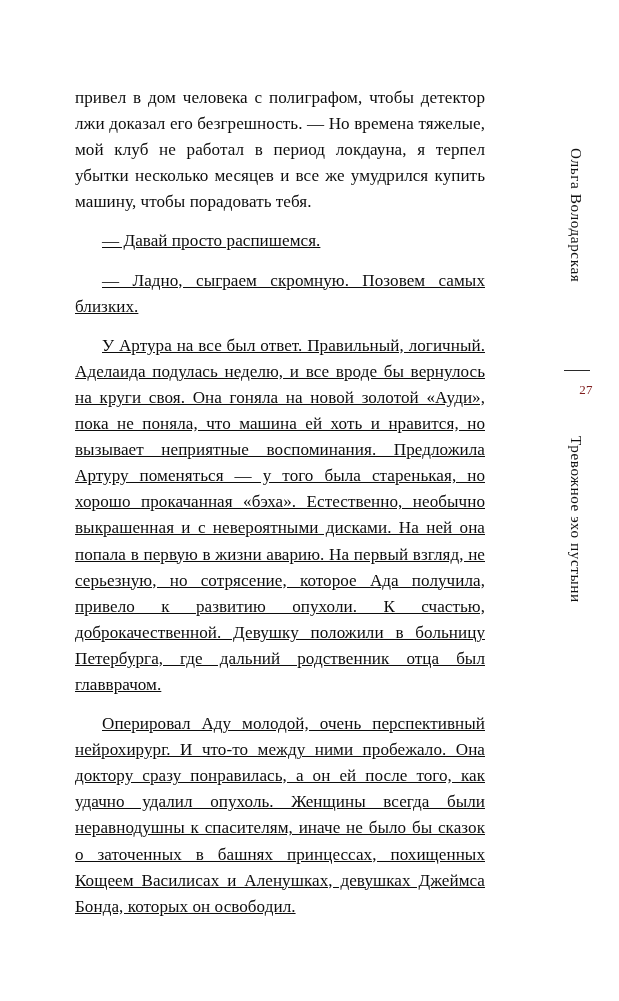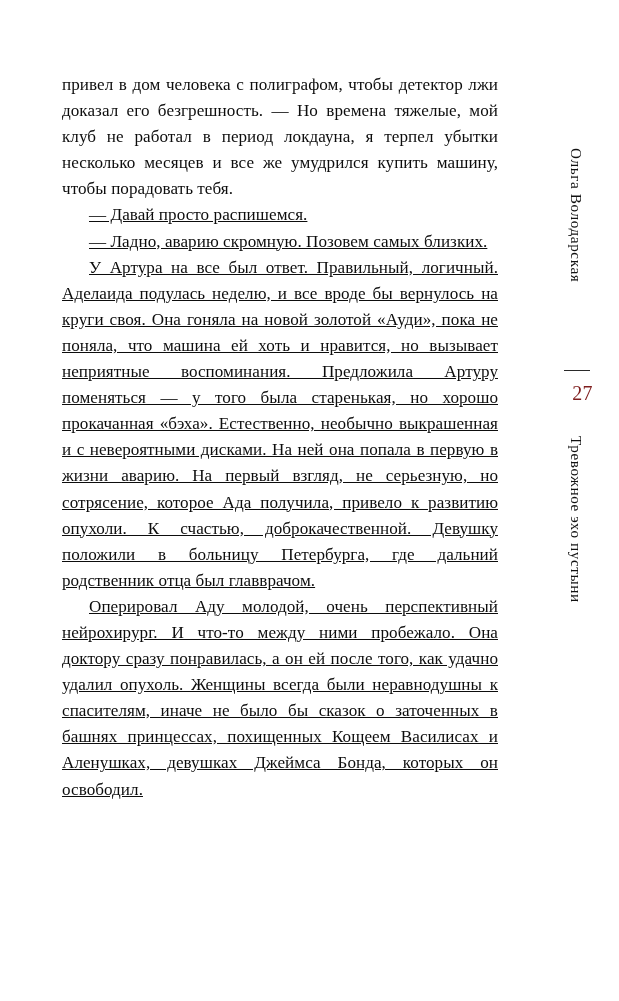--- a/index.html
+++ b/index.html
@@ -23,21 +23,21 @@
     height: 1001px;
     background: #ffffff;
   }
   .text-column {
     position: absolute;
     left: 62px;
     top: 72px;
     width: 436px;
   }
   .para {
-    margin: 0;
+    margin: 13px;
     font-size: 17.1px;
     line-height: 26.1px;
     text-align: justify;
     text-justify: inter-word;
     hyphens: manual;
     letter-spacing: 0.05px;
   }
   .para.indent {
     text-indent: 27px;
     text-decoration: underline;
@@ -67,42 +67,42 @@
     top: 148px;
   }
   .title-vert {
     right: 34px;
     top: 436px;
   }
   .page-number {
     position: absolute;
     right: 26px;
     top: 382px;
-    font-size: 20px;
+    font-size: 13px;
     color: #7f1d1d;
     letter-spacing: 0.4px;
   }
   .rule {
     position: absolute;
     right: 29px;
     top: 370px;
     width: 26px;
     height: 1px;
     background: #2a2a2a;
   }
 </style>
 </head>
 <body>
 
 <div class="page">
 
   <div class="text-column">
     <p class="para cont">привел в дом человека с полиграфом, чтобы детектор лжи доказал его безгрешность. — Но времена тяжелые, мой клуб не работал в период локдауна, я терпел убытки несколько месяцев и все же умудрился купить машину, чтобы порадовать тебя.</p>
     <p class="para indent">— Давай просто распишемся.</p>
-    <p class="para indent">— Ладно, аварию скромную. Позовем самых близких.</p>
+    <p class="para indent">— Ладно, сыграем скромную. Позовем самых близких.</p>
     <p class="para indent">У Артура на все был ответ. Правильный, логичный. Аделаида подулась неделю, и все вроде бы вернулось на круги своя. Она гоняла на новой золотой «Ауди», пока не поняла, что машина ей хоть и нравится, но вызывает неприятные воспоминания. Предложила Артуру поменяться — у того была старенькая, но хорошо прокачанная «бэха». Естественно, необычно выкрашенная и с невероятными дисками. На ней она попала в первую в жизни аварию. На первый взгляд, не серьезную, но сотрясение, которое Ада получила, привело к развитию опухоли. К счастью, доброкачественной. Девушку положили в больницу Петербурга, где дальний родственник отца был главврачом.</p>
     <p class="para indent">Оперировал Аду молодой, очень перспективный нейрохирург. И что-то между ними пробежало. Она доктору сразу понравилась, а он ей после того, как удачно удалил опухоль. Женщины всегда были неравнодушны к спасителям, иначе не было бы сказок о заточенных в башнях принцессах, похищенных Кощеем Василисах и Аленушках, девушках Джеймса Бонда, которых он освободил.</p>
   </div>
 
   <div class="margin-strip">
     <div class="vert-text author-vert">Ольга Володарская</div>
     <div class="rule"></div>
     <div class="page-number">27</div>
     <div class="vert-text title-vert">Тревожное эхо пустыни</div>
   </div>

